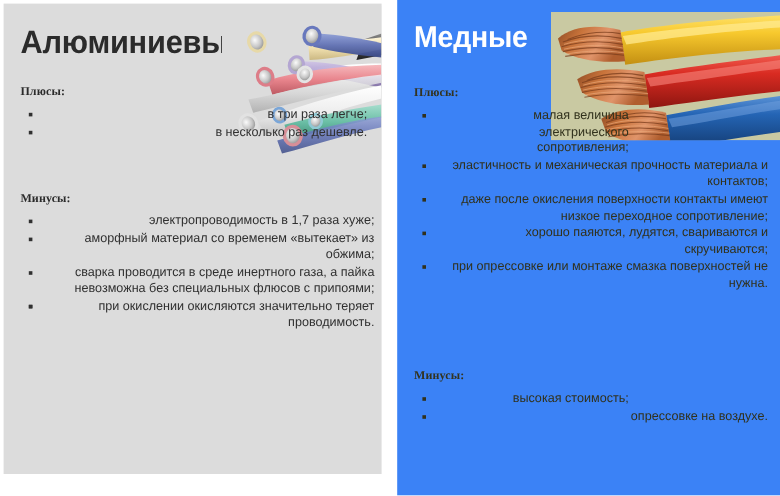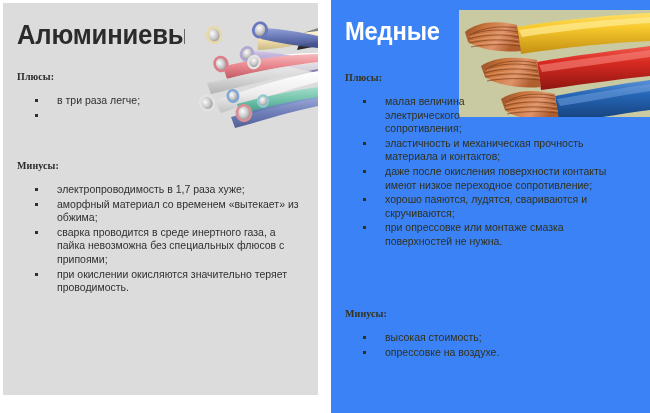--- a/index.html
+++ b/index.html
@@ -87,22 +87,23 @@
     letter-spacing: 0.1px;
     font-family: Liberation Serif, serif;
   }
 
   .panel-copper .section-label {
     color: #33331f;
   }
 
   .bullet-list {
     list-style: none;
-    margin: 12px;
+    margin: 1px;
     padding: 0;
+    text-align: right;
   }
 
   .bullet-item {
     position: relative;
     padding-left: 28px;
     font-size: 10.5px;
     line-height: 13.6px;
     color: #303030;
     margin-bottom: 1px;
   }
@@ -272,20 +273,21 @@
 
     <div class="section section-pros">
       <p class="section-label">Плюсы:</p>
       <ul class="bullet-list">
         <li class="bullet-item">
           <span class="bullet-dot"></span>
           <span>в три раза легче;</span>
         </li>
         <li class="bullet-item">
           <span class="bullet-dot"></span>
+          <span>в несколько раз дешевле.</span>
         </li>
       </ul>
     </div>
 
     <div class="section section-cons">
       <p class="section-label">Минусы:</p>
       <ul class="bullet-list">
         <li class="bullet-item">
           <span class="bullet-dot"></span>
           <span>электропроводимость в 1,7 раза хуже;</span>

